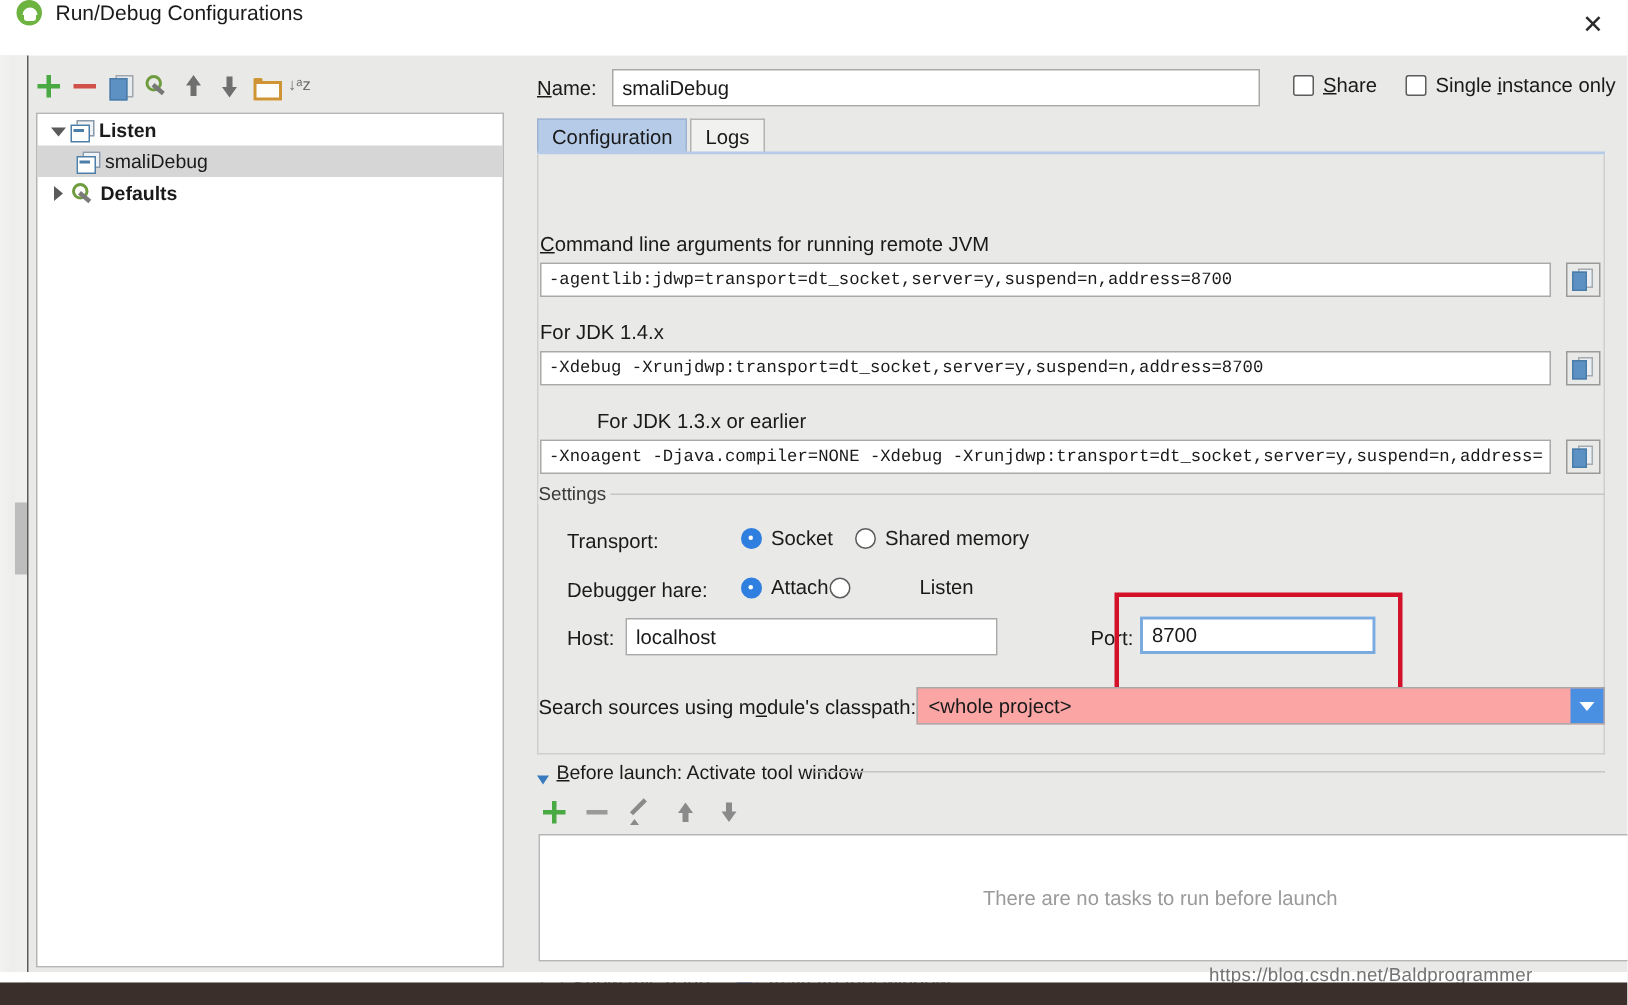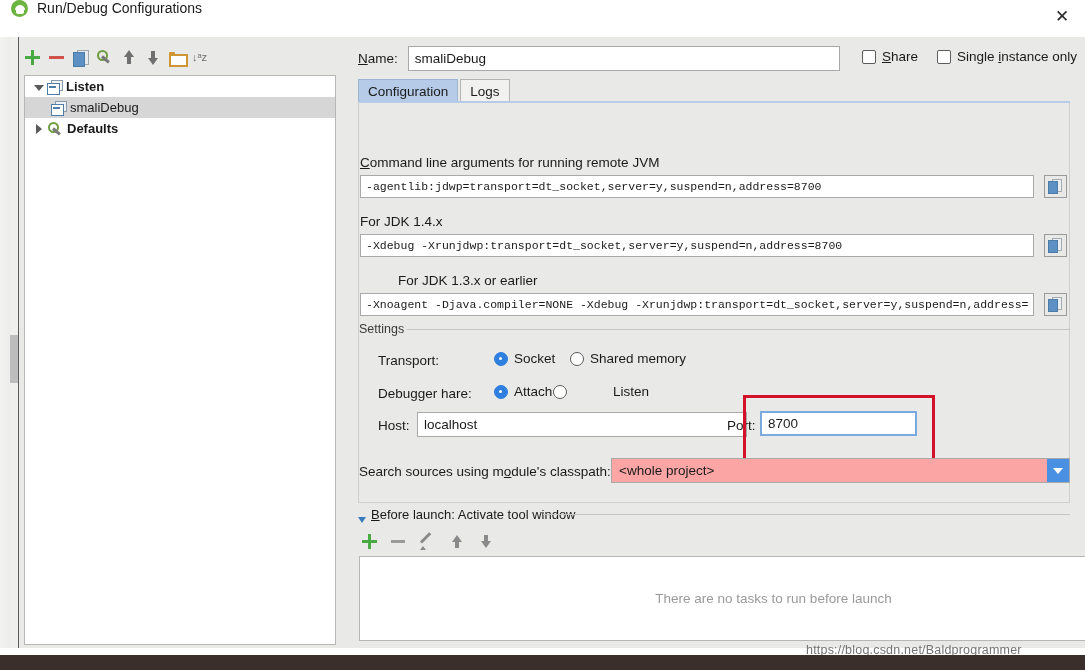--- a/index.html
+++ b/index.html
@@ -466,21 +466,21 @@
       <div class="row-flex" style="left:149px; top:347px;">
         <span class="radio sel"></span>
         <span class="r-label">Attach</span>
       </div>
       <div class="row-flex" style="left:208px; top:347px;gap:40px;">
         <span class="radio"></span>
         <span class="r-label">Listen</span>
       </div>
 
       <div class="field-label" style="left:33px; top:381px;">Host:</div>
-      <input class="host-input" style="left: 72px; top: 375px; width: 330px;" type="text" value="localhost">
+      <input class="host-input" style="left: 72px; top: 375px; width: 248px;" type="text" value="localhost">
       <div class="field-label" style="left:382px; top:381px;">Port:</div>
       <input class="port-input" style="left: 415px; top: 374px; width: 157px;" type="text" value="8700">
       <div class="red-box" style="left:398px; top:358px; width:192px; height:68px;"></div>
 
       <div class="field-label" style="left:14px; top:427px;"><span>Search sources using m</span><span class="mn">o</span><span>dule's classpath:</span></div>
       <div class="combo" style="left:266px; top:421px; width:459px;">
         <span class="combo-text">&lt;whole project&gt;</span>
         <span class="combo-arrow"></span>
       </div>
 

